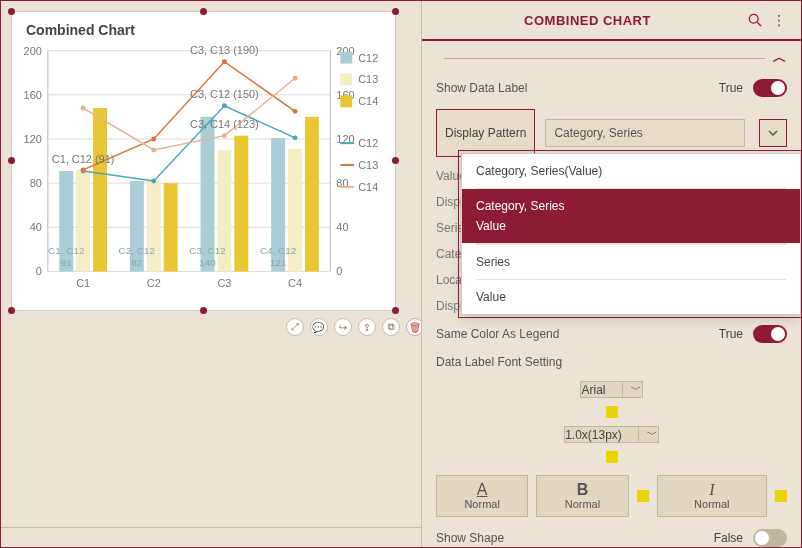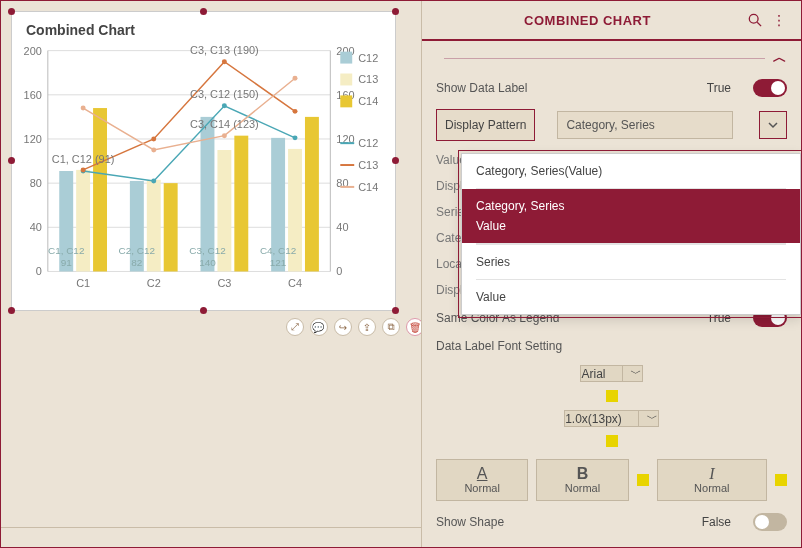--- a/index.html
+++ b/index.html
@@ -65,37 +65,37 @@
   .panel-head .ic { width:16px; height:16px; color:#8e1b36; cursor:pointer; display:flex; align-items:center; justify-content:center; font-size:14px;}
   .section-head {
     display:flex; align-items:center; padding:8px 14px 6px;
     color:#8e1b36; font-size:11px; font-weight:bold; letter-spacing:.3px;
   }
   .section-head .line { flex:1; height:1px; background:#c9a0a8; margin:0 8px; }
   .section-head .chev { color:#8e1b36; font-size:14px; cursor:pointer;}
   .row {
     display:flex; align-items:center;
     padding:6px 14px;
-    gap:22px;
+    gap:10px;
     font-size:12px; color:#555;
   }
   .row .label { flex:1; }
   .row .val { color:#444; }
   .toggle {
     width:34px; height:18px; border-radius:9px; background:#8e1b36;
     position:relative; cursor:pointer;
   }
   .toggle::after {
     content:""; position:absolute; width:14px; height:14px; border-radius:50%;
     background:#fff; top:2px; right:2px;
   }
   .toggle.off { background:#c2b6a1; }
   .toggle.off::after { right:auto; left:2px; }
   .pill-label {
-    border:1px solid #8e1b36; padding:8px 8px; font-size:12px; color:#444;
+    border:1px solid #8e1b36; padding:16px 8px; font-size:12px; color:#444;
     background:#e6dcca;
   }
   .select {
     flex:1; height:28px; border:1px solid #c2b6a1; background:#e6dcca;
     display:flex; align-items:center; padding:0 8px; font-size:12px; color:#555;
   }
   .caret-btn {
     width:28px; height:28px; border:1px solid #8e1b36; background:#e6dcca;
     display:flex; align-items:center; justify-content:center; cursor:pointer; margin-left:4px;
   }

